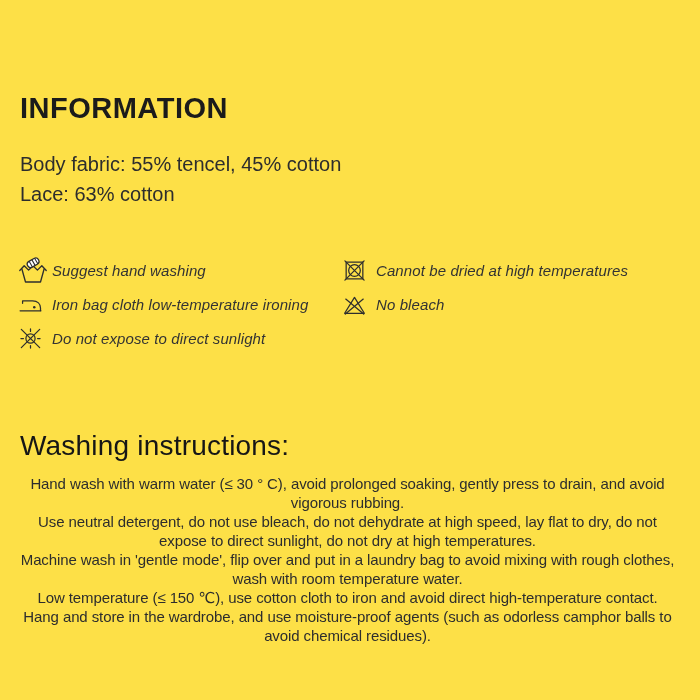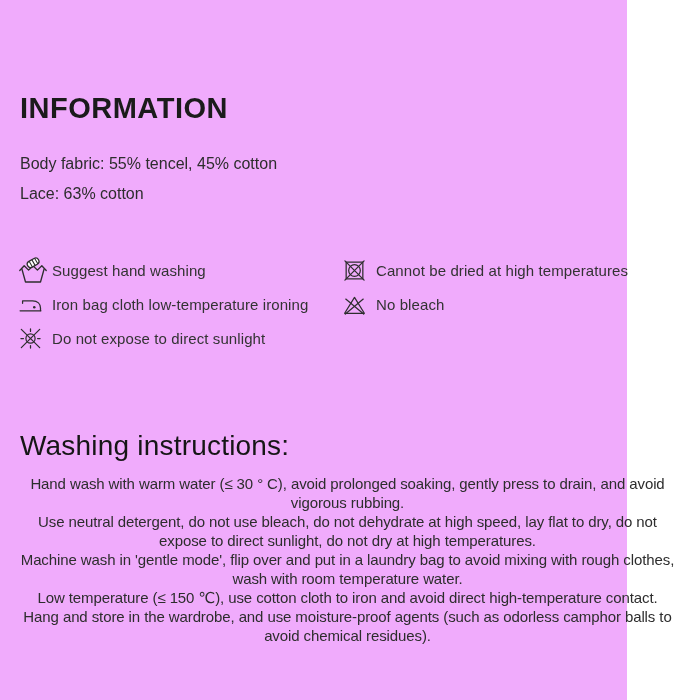--- a/index.html
+++ b/index.html
@@ -7,36 +7,36 @@
     padding: 0;
     background: #ffffff;
     width: 700px;
     height: 700px;
     overflow: hidden;
     font-family: "Liberation Sans", "DejaVu Sans", sans-serif;
     color: #303030;
   }
   .page {
     position: relative;
-    width: 627px;
+    width: 700px;
     height: 700px;
-    background: #f0abfc;
+    background: #fde047;
   }
   .title {
     margin: 0;
     padding: 93px 0 0 20px;
     font-size: 29px;
     font-weight: 600;
     letter-spacing: 0.5px;
     color: #1b1b1b;
     line-height: 1.1;
   }
   .fabric {
     margin: 24px 0 0 20px;
-    font-size: 16px;
+    font-size: 20px;
     line-height: 30px;
     color: #2d2d2d;
   }
   .care {
     display: flex;
     margin: 48px 0 0 18px;
   }
   .care-col-left { width: 324px; flex: none; }
   .care-col-right { flex: 1; }
   .care-row {
@@ -50,20 +50,21 @@
     flex: none;
     display: flex;
     align-items: center;
   }
   .icon-box svg { overflow: visible; display: block; }
   .care-label {
     font-size: 15px;
     color: #333333;
     letter-spacing: 0.1px;
     white-space: nowrap;
+    font-style: italic;
   }
   .wash-heading {
     margin: 74px 12px 0 20px;
     font-size: 28px;
     font-weight: 400;
     color: #161616;
     letter-spacing: 0.2px;
     line-height: 26px;
   }
   .wash-body {

